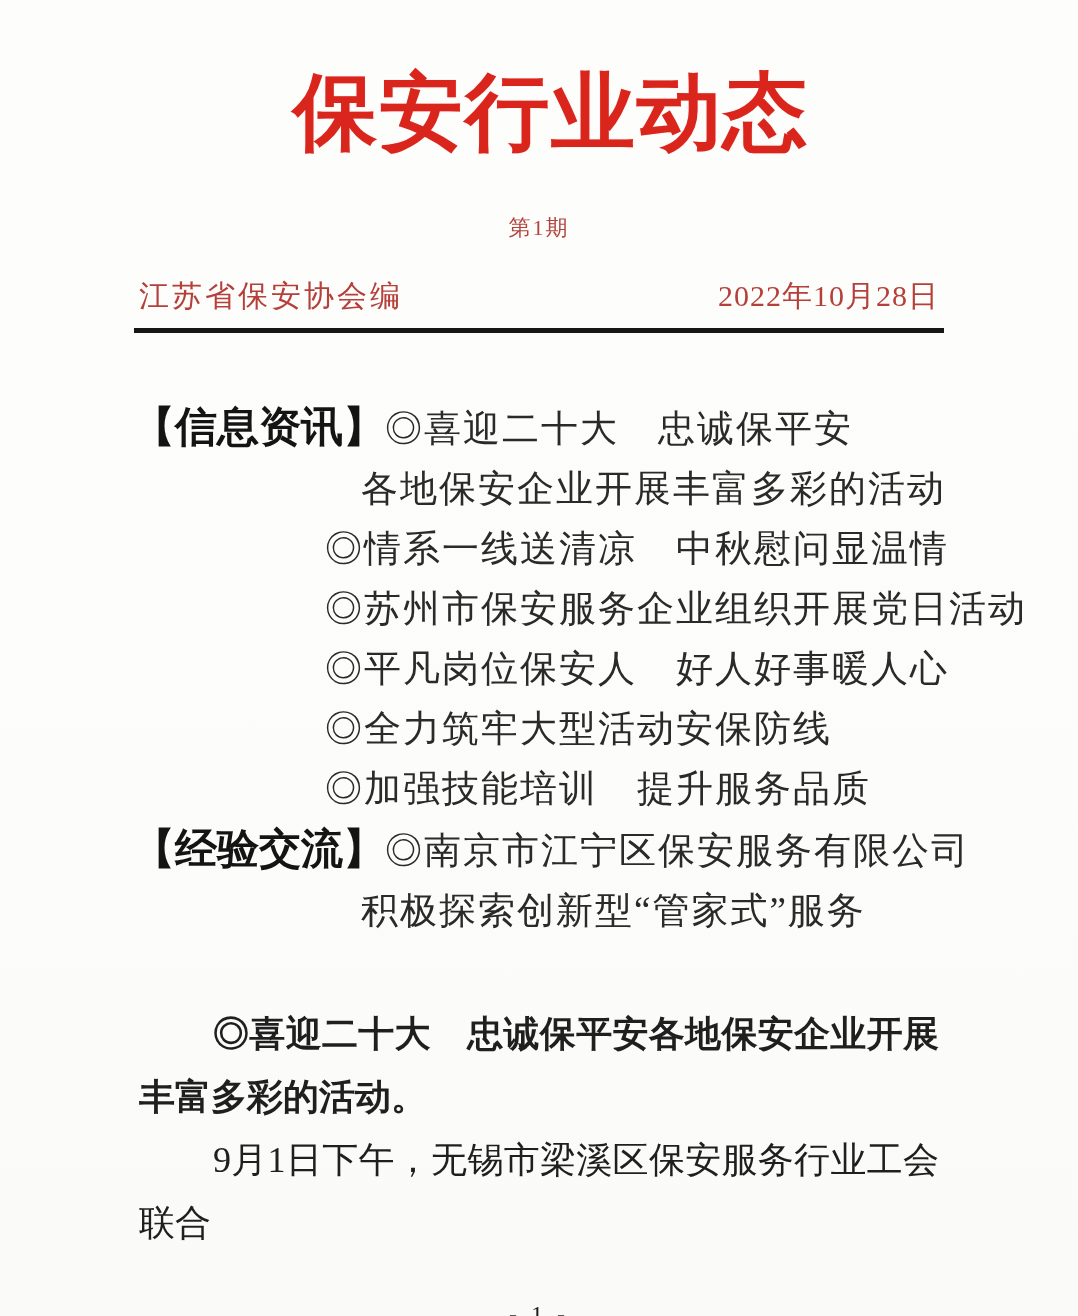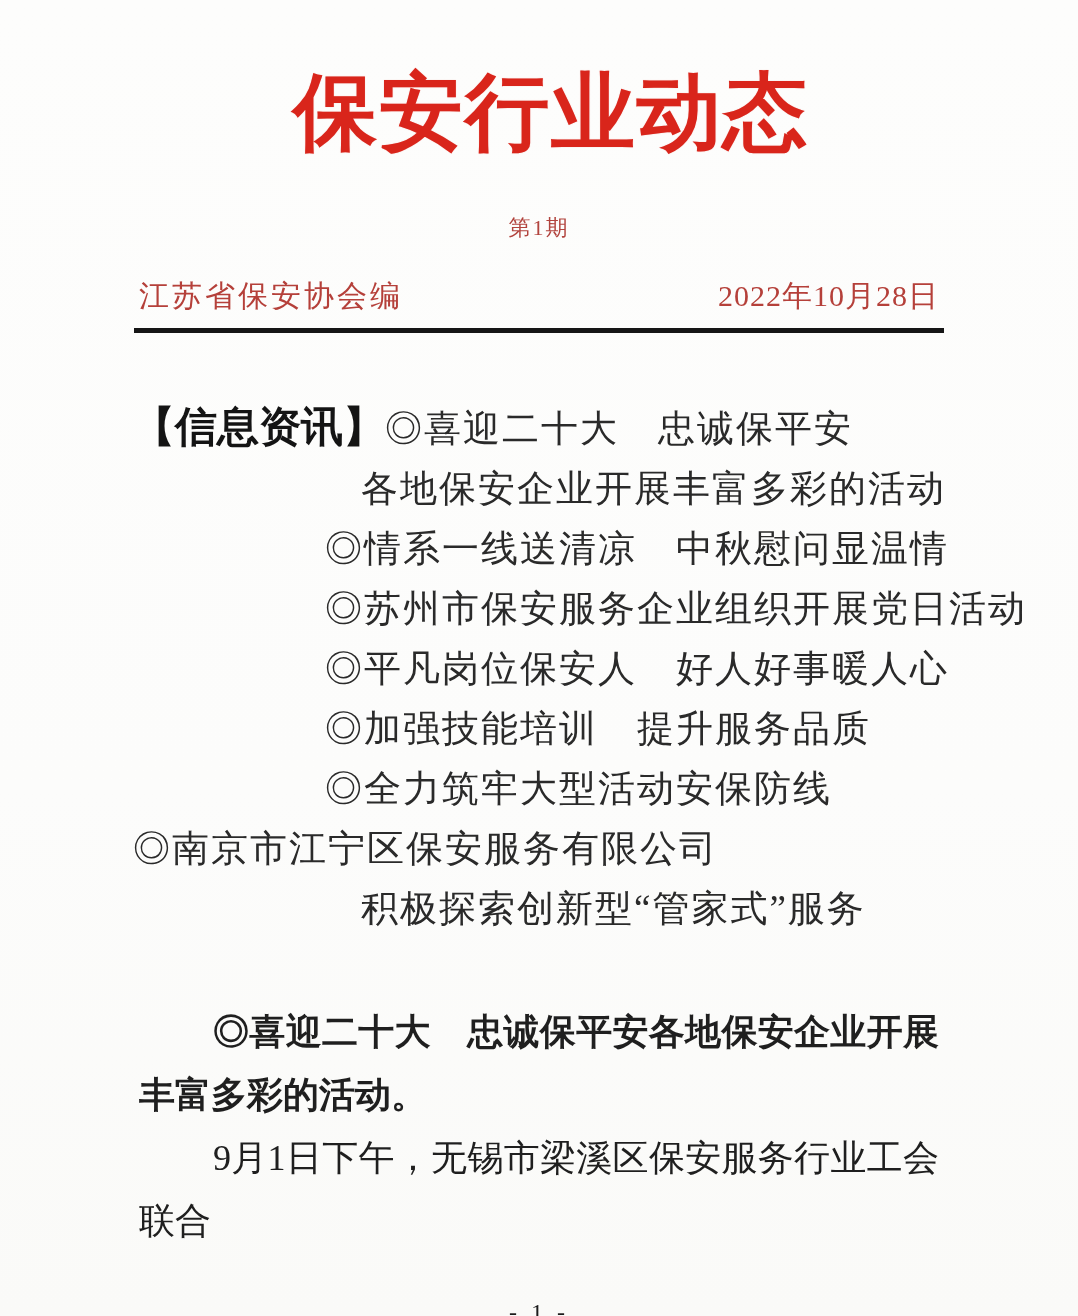--- a/index.html
+++ b/index.html
@@ -132,27 +132,28 @@
     <div class="toc-row">
       <span class="sec"></span>
       <span class="item">◎苏州市保安服务企业组织开展党日活动</span>
     </div>
     <div class="toc-row">
       <span class="sec"></span>
       <span class="item">◎平凡岗位保安人　好人好事暖人心</span>
     </div>
     <div class="toc-row">
       <span class="sec"></span>
+      <span class="item">◎全力筑牢大型活动安保防线</span>
+    </div>
+    <div class="toc-row">
+      <span class="sec"></span>
       <span class="item">◎加强技能培训　提升服务品质</span>
     </div>
     <div class="toc-row">
-      <span class="sec"></span>
-      <span class="item">◎全力筑牢大型活动安保防线</span>
-    </div>
-    <div class="toc-row">
+      <span class="sec">【经验交流】</span>
       <span class="item">◎南京市江宁区保安服务有限公司</span>
     </div>
     <div class="toc-row cont">
       <span class="sec"></span>
       <span class="item">积极探索创新型“管家式”服务</span>
     </div>
   </div>
 
   <div class="article">
     <p class="headline">◎喜迎二十大　忠诚保平安各地保安企业开展丰富多彩的活动。</p>

